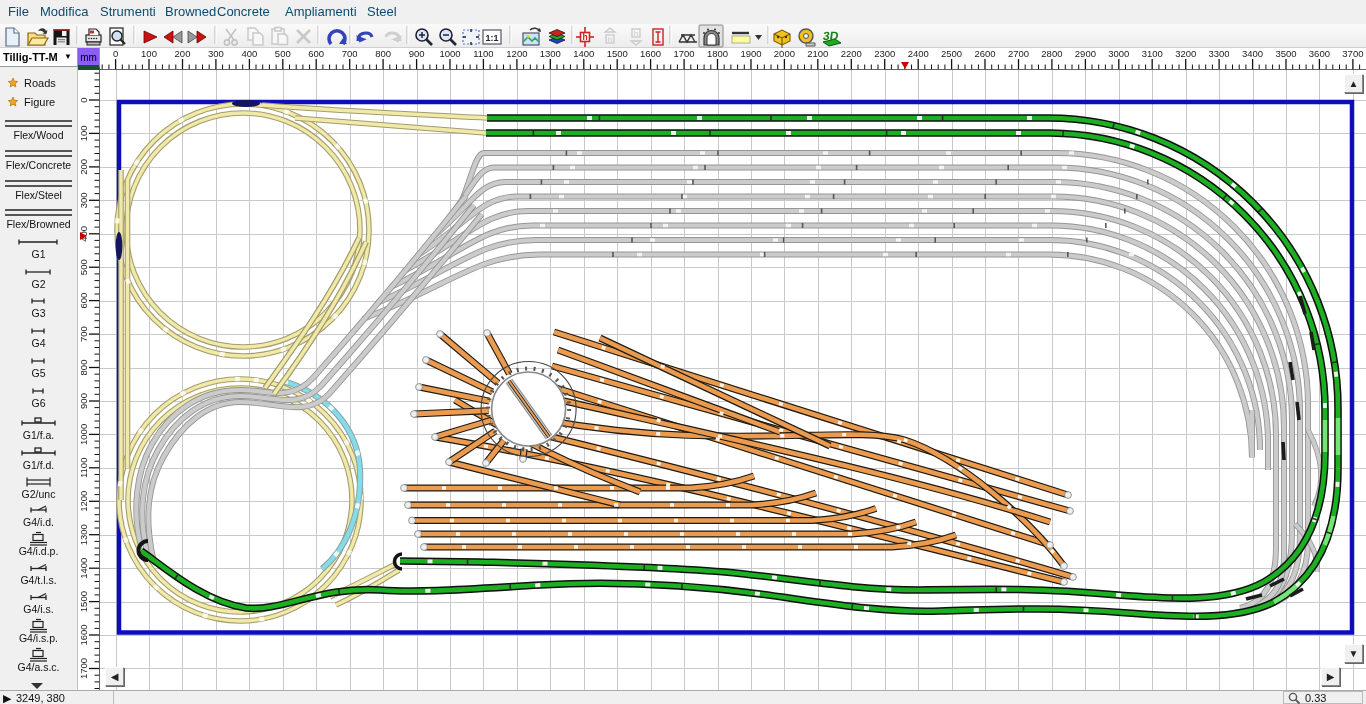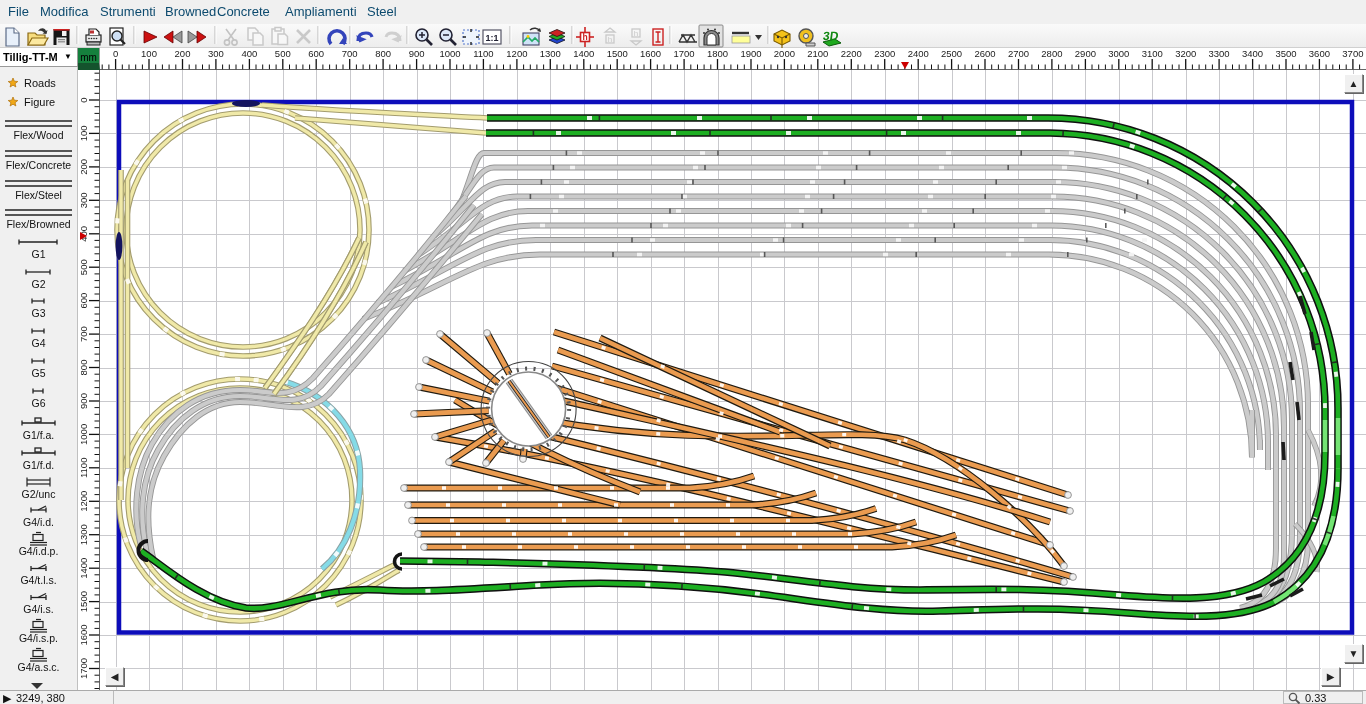--- a/index.html
+++ b/index.html
@@ -1,19 +1,19 @@
 <!DOCTYPE html>
 <html><head><meta charset="utf-8"><style>
 *{margin:0;padding:0;box-sizing:border-box}
 body{font-family:"Liberation Sans",sans-serif;width:1366px;height:704px;overflow:hidden;background:#f0f0f0}
 #menubar{position:absolute;left:0;top:0;width:1366px;height:24px;background:#f0f0f0;font-size:13px;color:#0c4a6e}
 #toolbarbg{position:absolute;left:0;top:24px;width:1366px;height:24px;background:linear-gradient(#fafafa,#ededed);border-bottom:1px solid #d0d0d0}
 #sideheader{position:absolute;left:0;top:48px;width:78px;height:19px;background:#fff;border-bottom:1px solid #9a9a9a;border-right:1px solid #9a9a9a;font-size:11px;font-weight:bold;line-height:18px;padding-left:3px}
 #sidebar{position:absolute;left:0;top:67px;width:78px;height:623px;background:#f0f0f0;border-right:1px solid #c0c0c0}
-#mmbox{position:absolute;left:78px;top:48px;width:22px;height:22px;background:#15803d;border-bottom:7px solid #14532d;border-right:1px solid #999;font-size:10px;text-align:center;line-height:20px}
+#mmbox{position:absolute;left:78px;top:48px;width:22px;height:22px;background:#8b5cf6;border-bottom:5px solid #14532d;border-right:1px solid #999;font-size:10px;text-align:center;line-height:20px}
 #canvasbg{position:absolute;left:100px;top:70px;width:1266px;height:620px;background:#fff}
 #statusbar{position:absolute;left:0;top:690px;width:1366px;height:14px;background:#f0f0f0;border-top:1px solid #aaa;font-size:11px;color:#111}
 </style></head><body>
 <div id="menubar">
     <span style="position:absolute;left:8px;top:4px">File</span>
     <span style="position:absolute;left:40px;top:4px">Modifica</span>
     <span style="position:absolute;left:100px;top:4px">Strumenti</span>
     <span style="position:absolute;left:165px;top:4px">Browned</span>
     <span style="position:absolute;left:217px;top:4px">Concrete</span>
     <span style="position:absolute;left:285px;top:4px">Ampliamenti</span>

